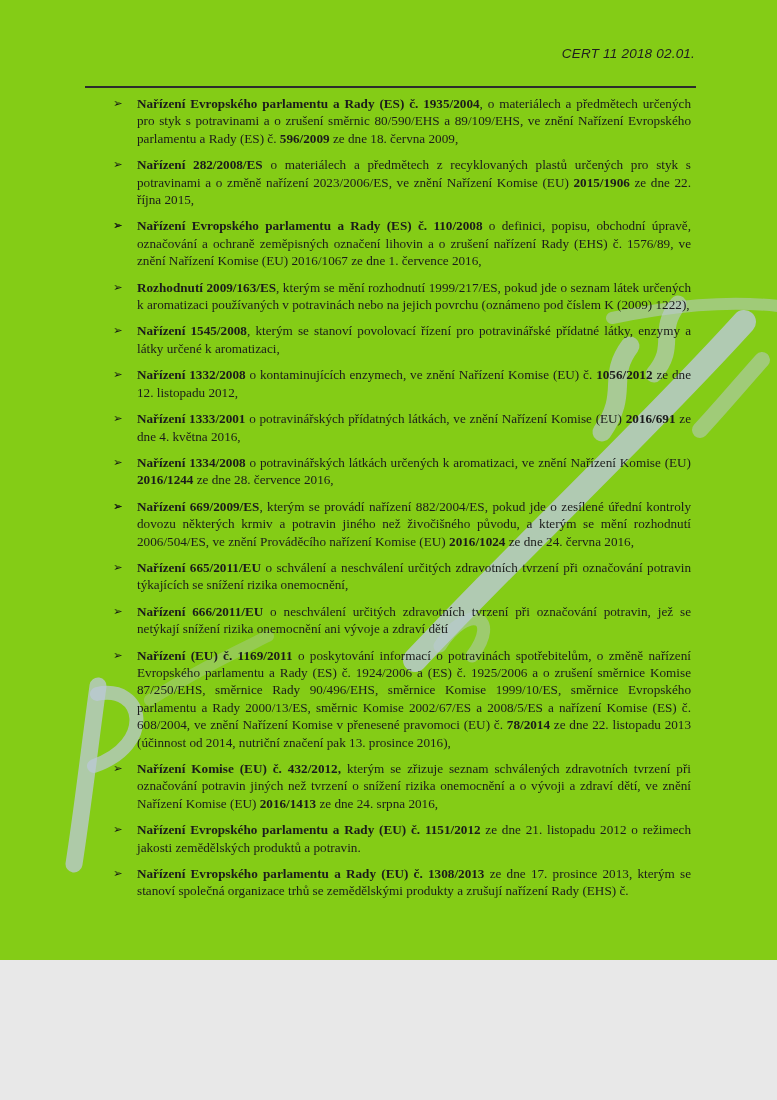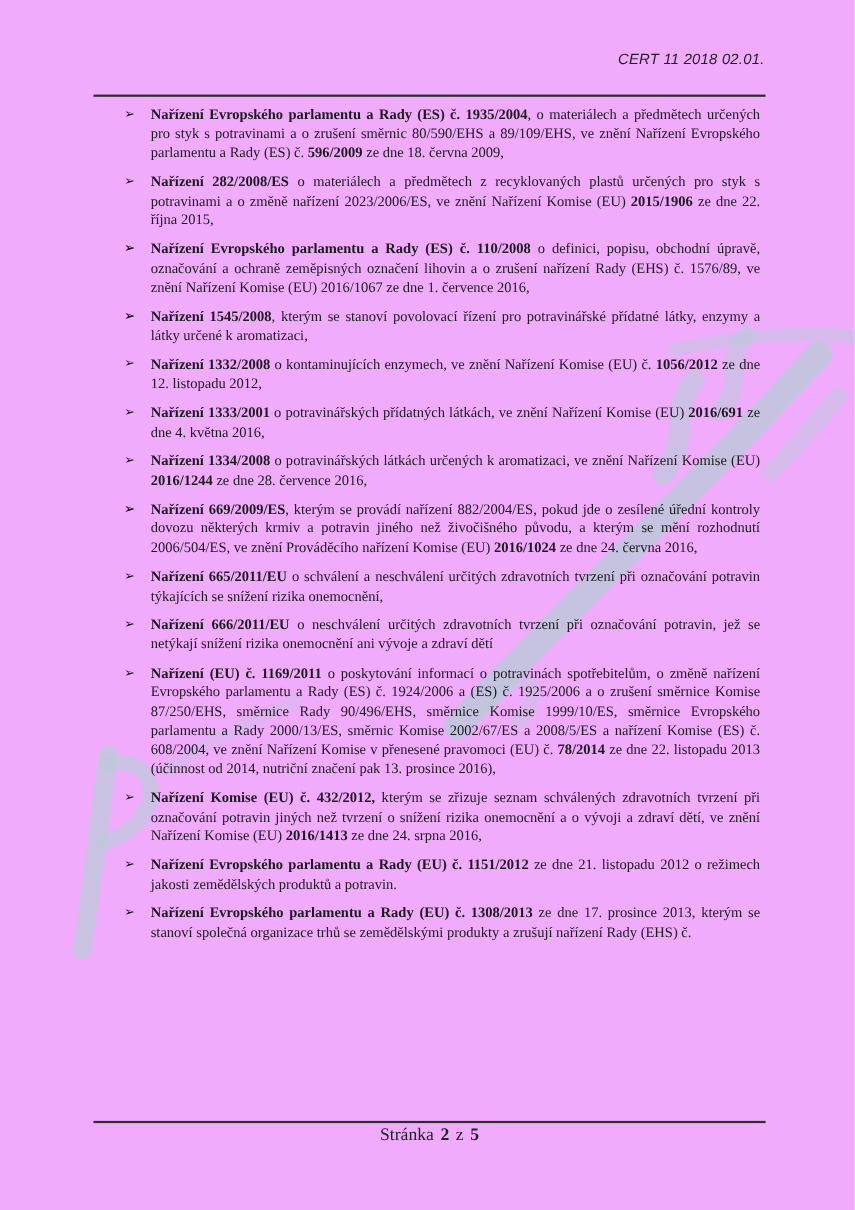--- a/index.html
+++ b/index.html
@@ -1,19 +1,19 @@
 <!DOCTYPE html>
 <html><head>
 <meta charset="utf-8">
 <style>
   html,body{margin:0;padding:0;background:#e8e8e8;}
   .page{
     position:relative;
-    width:777px;height:1100px;
-    background:#f0abfc;
+    width:777px;height:960px;
+    background:#84cc16;
     overflow:hidden;
     font-family:"Liberation Serif", serif;
     color:#1b1b1b;
     margin:0 auto;
   }
   .watermark{
     position:absolute;left:0;top:0;width:777px;height:1100px;
     pointer-events:none;
     z-index:1;
   }
@@ -87,21 +87,21 @@
 
   <div class="header-title">CERT 11 2018 02.01.</div>
 
   <div class="rule rule-top"></div>
 
   <div class="content">
       <div class="item"><span class="bullet">➢</span><span><span class="bold">Nařízení Evropského parlamentu a Rady (ES) č. 1935/2004</span><span>, o materiálech a předmětech určených pro styk s potravinami a o zrušení směrnic 80/590/EHS a 89/109/EHS, ve znění Nařízení Evropského parlamentu a Rady (ES) č. </span><span class="bold">596/2009</span><span> ze dne 18. června 2009,</span></span></div>
       <div class="item"><span class="bullet">➢</span><span><span class="bold">Nařízení 282/2008/ES</span><span> o materiálech a předmětech z recyklovaných plastů určených pro styk s potravinami a o změně nařízení 2023/2006/ES, ve znění Nařízení Komise (EU) </span><span class="bold">2015/1906</span><span> ze dne 22. října 2015,</span></span></div>
       <div class="item"><span class="bullet">➢</span></div>
       <div class="item"><span class="bullet">➢</span><span><span class="bold">Nařízení Evropského parlamentu a Rady (ES) č. 110/2008</span><span> o definici, popisu, obchodní úpravě, označování a ochraně zeměpisných označení lihovin a o zrušení nařízení Rady (EHS) č. 1576/89, ve znění Nařízení Komise (EU) 2016/1067 ze dne 1. července 2016,</span></span></div>
-      <div class="item"><span class="bullet">➢</span></div>
+      <div class="item"><span class="bullet">➢</span><span><span class="bold">Rozhodnutí 2009/163/ES</span><span>, kterým se mění rozhodnutí 1999/217/ES, pokud jde o seznam látek určených k aromatizaci používaných v potravinách nebo na jejich povrchu (oznámeno pod číslem K (2009) 1222),</span></span></div>
       <div class="item"><span class="bullet">➢</span><span><span class="bold">Nařízení 1545/2008</span><span>, kterým se stanoví povolovací řízení pro potravinářské přídatné látky, enzymy a látky určené k aromatizaci,</span></span></div>
       <div class="item"><span class="bullet">➢</span><span><span class="bold">Nařízení 1332/2008</span><span> o kontaminujících enzymech, ve znění Nařízení Komise (EU) č. </span><span class="bold">1056/2012</span><span> ze dne 12. listopadu 2012,</span></span></div>
       <div class="item"><span class="bullet">➢</span><span><span class="bold">Nařízení 1333/2001</span><span> o potravinářských přídatných látkách, ve znění Nařízení Komise (EU) </span><span class="bold">2016/691</span><span> ze dne 4. května 2016,</span></span></div>
       <div class="item"><span class="bullet">➢</span><span><span class="bold">Nařízení 1334/2008</span><span> o potravinářských látkách určených k aromatizaci, ve znění Nařízení Komise (EU) </span><span class="bold">2016/1244</span><span> ze dne 28. července 2016,</span></span></div>
       <div class="item"><span class="bullet">➢</span></div>
       <div class="item"><span class="bullet">➢</span><span><span class="bold">Nařízení 669/2009/ES</span><span>, kterým se provádí nařízení  882/2004/ES, pokud jde o zesílené úřední kontroly dovozu některých krmiv a potravin jiného než živočišného původu, a kterým se mění rozhodnutí 2006/504/ES, ve znění Prováděcího nařízení Komise (EU) </span><span class="bold">2016/1024</span><span> ze dne 24. června 2016,</span></span></div>
       <div class="item"><span class="bullet">➢</span><span><span class="bold">Nařízení 665/2011/EU</span><span> o schválení a neschválení určitých zdravotních tvrzení při označování potravin týkajících se snížení rizika onemocnění,</span></span></div>
       <div class="item"><span class="bullet">➢</span><span><span class="bold">Nařízení 666/2011/EU</span><span> o neschválení určitých zdravotních tvrzení při označování potravin, jež se netýkají snížení rizika onemocnění ani vývoje a zdraví dětí</span></span></div>
       <div class="item"><span class="bullet">➢</span><span><span class="bold">Nařízení (EU) č. 1169/2011</span><span>  o poskytování informací o potravinách spotřebitelům, o změně nařízení Evropského parlamentu a Rady (ES) č. 1924/2006 a (ES) č. 1925/2006 a o zrušení směrnice Komise 87/250/EHS, směrnice Rady 90/496/EHS, směrnice Komise 1999/10/ES, směrnice Evropského parlamentu a Rady 2000/13/ES, směrnic Komise 2002/67/ES a 2008/5/ES a nařízení Komise (ES) č. 608/2004, ve znění Nařízení Komise v přenesené pravomoci (EU) č. </span><span class="bold">78/2014</span><span> ze dne 22. listopadu 2013 (účinnost od 2014, nutriční značení pak 13. prosince 2016),</span></span></div>
       <div class="item"><span class="bullet">➢</span><span><span class="bold">Nařízení Komise (EU) č. 432/2012,</span><span> kterým se zřizuje seznam schválených zdravotních tvrzení při označování potravin jiných než tvrzení o snížení rizika onemocnění a o vývoji a zdraví dětí, ve znění Nařízení Komise (EU) </span><span class="bold">2016/1413</span><span> ze dne 24. srpna 2016,</span></span></div>

